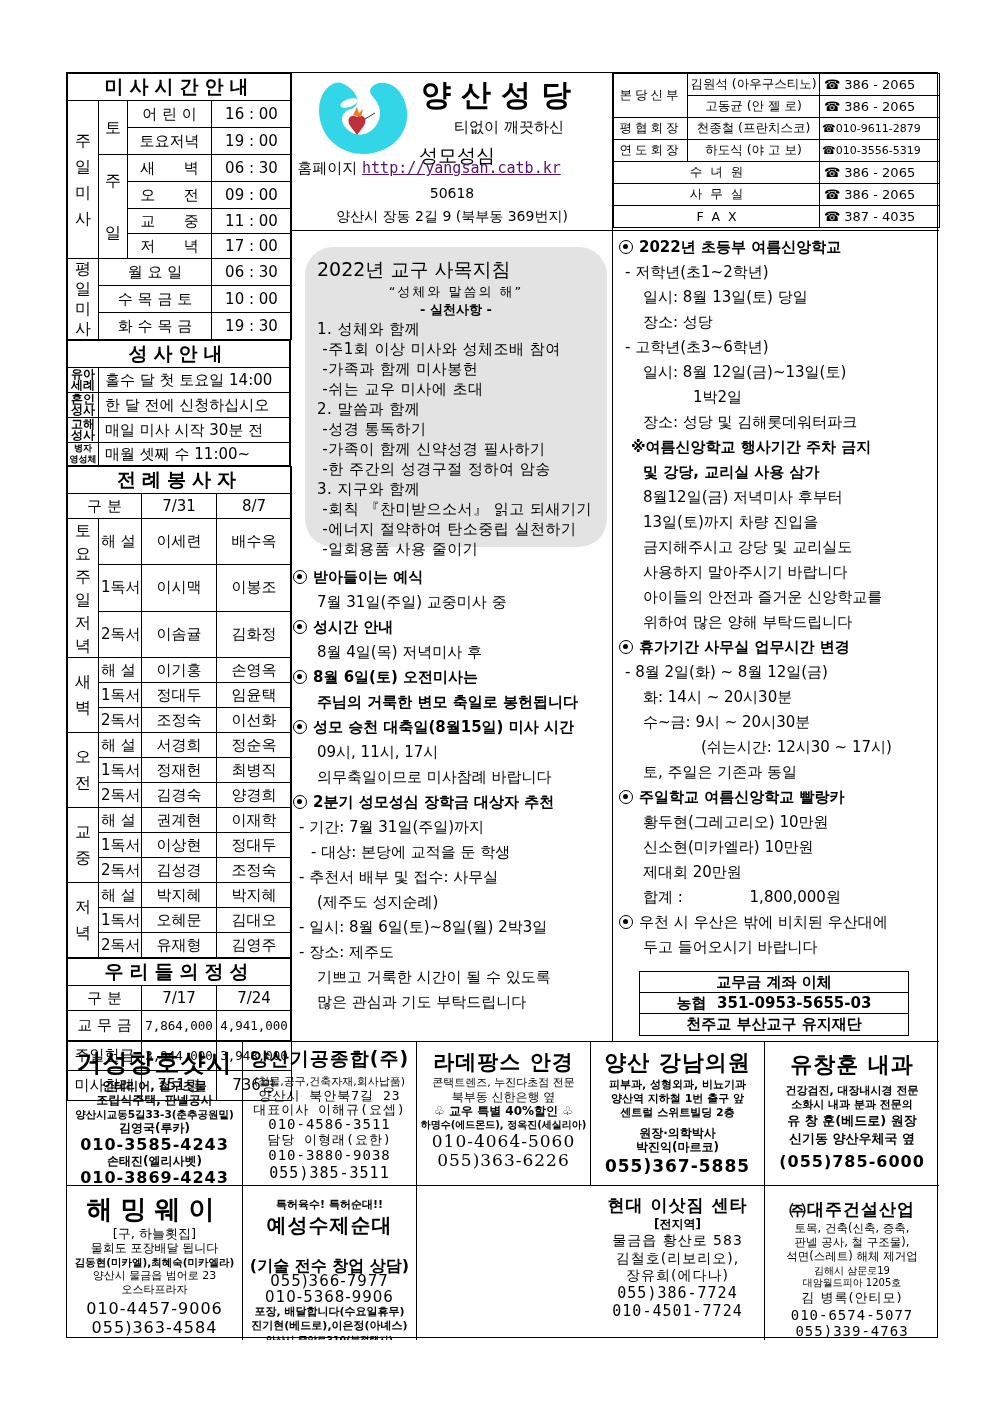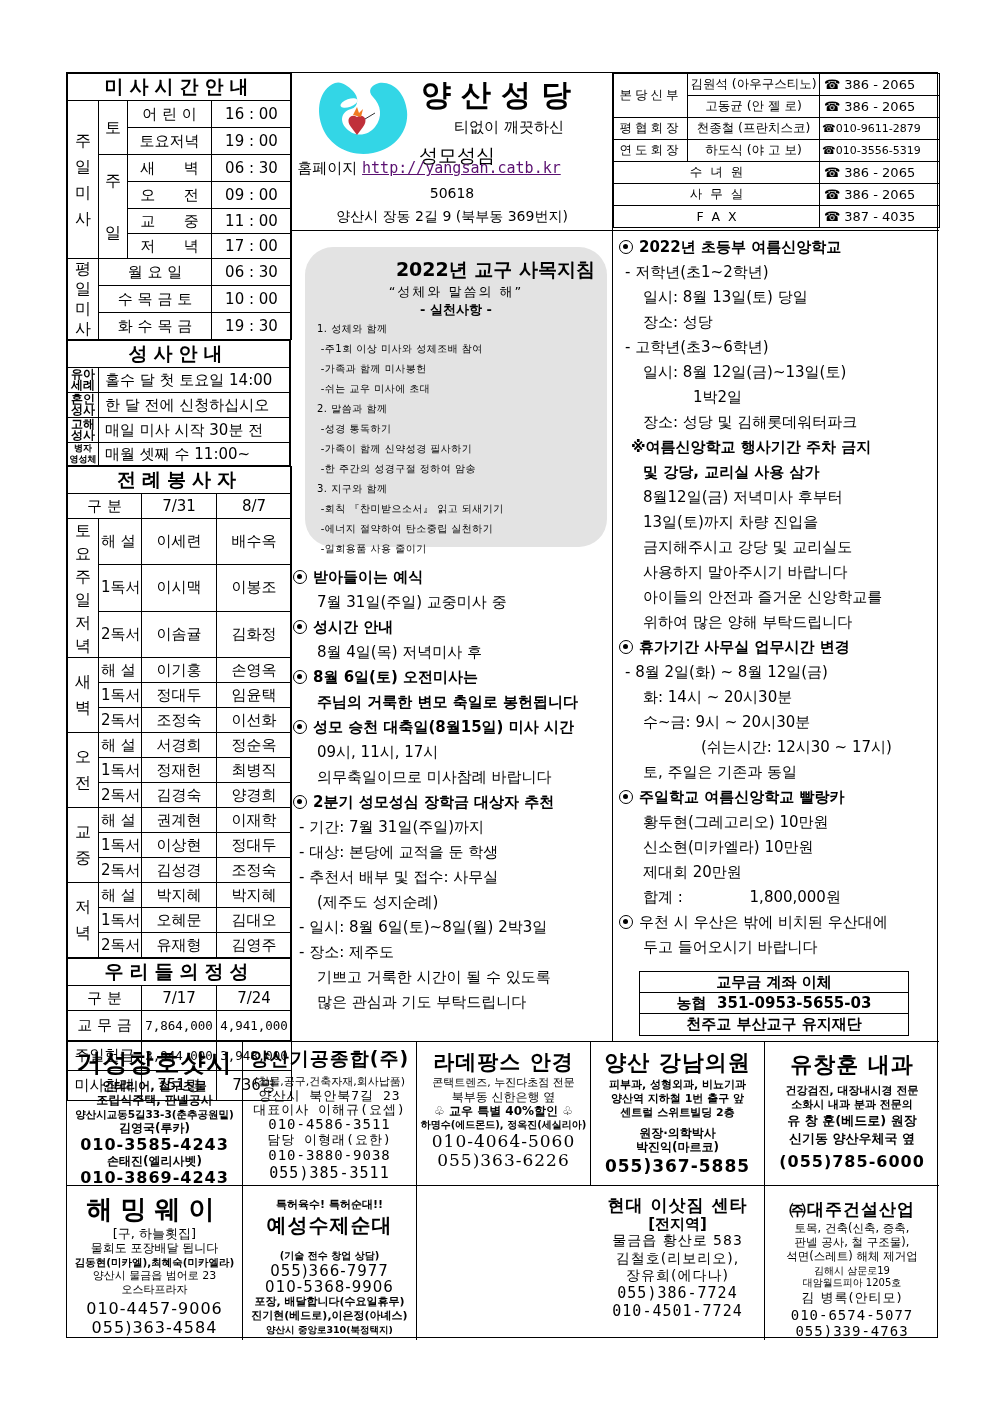--- a/index.html
+++ b/index.html
@@ -32,24 +32,24 @@
 
   
   .right-top { position: absolute; left: 546px; top: 0; width: 326px; height: 158px; border-bottom: 1.5px solid #000; }
   .right-top td { height: 22px; font-size: 12.5px; }
   .phone { text-align: left; padding-left: 4px; font-size: 13px !important; }
   .phone-sm { text-align: left; padding-left: 2px; font-size: 11px !important; }
 
   
   .mid { position: absolute; left: 224px; top: 158px; width: 322px; height: 810px; border-right: 1.5px solid #000; }
   .pastoral { position: absolute; left: 14px; top: 16px; width: 302px; height: 300px; background: #e3e3e3; border-radius: 28px; padding: 10px 12px; }
-  .pastoral .ptitle { text-align: right; font-size: 19px; font-weight: bold; }
+  .pastoral .ptitle { text-align: left; font-size: 19px; font-weight: normal; }
   .pastoral .psub { text-align: center; font-size: 13px; letter-spacing: 2px; }
   .pastoral .psub2 { text-align: center; font-size: 13px; font-weight: bold; }
-  .pastoral .pl { font-size: 10px; line-height: 20px; letter-spacing: 0.5px; }
+  .pastoral .pl { font-size: 15px; line-height: 20px; letter-spacing: 0.5px; }
 
   .notices { position: absolute; left: 0; top: 334px; width: 322px; padding-left: 2px; }
   .nl { font-size: 15px; line-height: 25px; height: 25px; white-space: nowrap; }
   .nl.bold { font-weight: bold; }
   .nl.ind { padding-left: 24px; }
   .nl.dash { padding-left: 6px; }
   .bullet { display: inline-block; width: 14px; height: 14px; border: 1.5px solid #000; border-radius: 50%; position: relative; vertical-align: -2px; margin-right: 6px; }
   .bullet::after { content: ""; position: absolute; left: 3px; top: 3px; width: 5px; height: 5px; border-radius: 50%; background: #000; }
 
   
@@ -383,21 +383,21 @@
         <div class="nl ind"><span style="white-space: pre;">7월 31일(주일) 교중미사 중</span></div>
         <div class="nl bold"><span class="bullet"></span><span style="white-space: pre;">성시간 안내</span></div>
         <div class="nl ind"><span style="white-space: pre;">8월 4일(목) 저녁미사 후</span></div>
         <div class="nl bold"><span class="bullet"></span><span style="white-space: pre;">8월 6일(토) 오전미사는</span></div>
         <div class="nl ind bold"><span style="white-space: pre;">주님의 거룩한 변모 축일로 봉헌됩니다</span></div>
         <div class="nl bold"><span class="bullet"></span><span style="white-space: pre;">성모 승천 대축일(8월15일) 미사 시간</span></div>
         <div class="nl ind"><span style="white-space: pre;">09시, 11시, 17시</span></div>
         <div class="nl ind"><span style="white-space: pre;">의무축일이므로 미사참례 바랍니다</span></div>
         <div class="nl bold"><span class="bullet"></span><span style="white-space: pre;">2분기 성모성심 장학금 대상자 추천</span></div>
         <div class="nl dash"><span style="white-space: pre;">- 기간: 7월 31일(주일)까지</span></div>
-        <div class="nl dash"><span style="white-space: pre;">- 대상: 본당에 교적을 둔 학생</span></div>
+        <div class="nl dash"><span style="white-space: pre; margin-left: 12px;">- 대상: 본당에 교적을 둔 학생</span></div>
         <div class="nl dash"><span style="white-space: pre;">- 추천서 배부 및 접수: 사무실</span></div>
         <div class="nl ind"><span style="white-space: pre;">(제주도 성지순례)</span></div>
         <div class="nl dash"><span style="white-space: pre;">- 일시: 8월 6일(토)~8일(월) 2박3일</span></div>
         <div class="nl dash"><span style="white-space: pre;">- 장소: 제주도</span></div>
         <div class="nl ind"><span style="white-space: pre;">기쁘고 거룩한 시간이 될 수 있도록</span></div>
         <div class="nl ind"><span style="white-space: pre;">많은 관심과 기도 부탁드립니다</span></div>
       </div>
   </div>
 
   <div class="rightcol">
@@ -494,30 +494,30 @@
       <div class="t" style="font-size:12px">물회도 포장배달 됩니다</div>
       <div class="tb" style="font-size:10.5px">김동현(미카엘),최혜숙(미카엘라)</div>
       <div class="t" style="font-size:11px">양산시 물금읍 범어로 23</div>
       <div class="t" style="font-size:11px">오스타프라자</div>
       <div class="ph" style="font-weight:normal;font-size:16px;margin-top:2px">010-4457-9006</div>
       <div class="ph" style="font-weight:normal;font-size:16px">055)363-4584</div>
     </div>
     <div class="ad" style="left:176px;top:144px;width:174px;height:154px;">
       <div class="tb" style="font-size:11px;margin-top:12px">특허육수! 특허순대!!</div>
       <div class="big" style="font-size:20px">예성수제순대</div>
-      <div class="tb" style="font-size:10px;margin-top:10px">(기술 전수 창업 상담)</div>
+      <div class="tb" style="font-size:16px;margin-top:20px">(기술 전수 창업 상담)</div>
       <div class="ph" style="font-weight:normal;font-size:15px;line-height:16px">055)366-7977</div>
       <div class="ph" style="font-weight:normal;font-size:15px;line-height:16px">010-5368-9906</div>
       <div class="tb" style="font-size:11px">포장, 배달합니다(수요일휴무)</div>
       <div class="tb" style="font-size:11px">진기현(베드로),이은정(아녜스)</div>
       <div class="tb" style="font-size:9.5px">양산시 중앙로310(북정택지)</div>
     </div>
     <div class="ad" style="left:524px;top:144px;width:174px;height:154px;">
       <div class="big" style="font-size:17px;margin-top:8px">현대 이삿짐 센타</div>
-      <div class="tb" style="font-size:15px">[전지역]</div>
+      <div class="tb" style="font-size:12px">[전지역]</div>
       <div class="phm" style="font-family:'DejaVu Sans',sans-serif;font-size:14px;line-height:19px">물금읍 황산로 583</div>
       <div class="phm" style="font-family:'DejaVu Sans',sans-serif;font-size:14px;line-height:17px">김철호(리보리오),</div>
       <div class="phm" style="font-family:'DejaVu Sans',sans-serif;font-size:14px;line-height:17px">장유희(에다나)</div>
       <div class="phm" style="font-size:15px">055)386-7724</div>
       <div class="phm" style="font-size:15px">010-4501-7724</div>
     </div>
     <div class="ad" style="left:698px;top:144px;width:174px;height:154px;border-right:none">
       <div class="big" style="font-size:17px;margin-top:12px">㈜대주건설산업</div>
       <div class="t" style="font-size:11.5px">토목, 건축(신축, 증축,</div>
       <div class="t" style="font-size:11.5px">판넬 공사, 철 구조물),</div>

